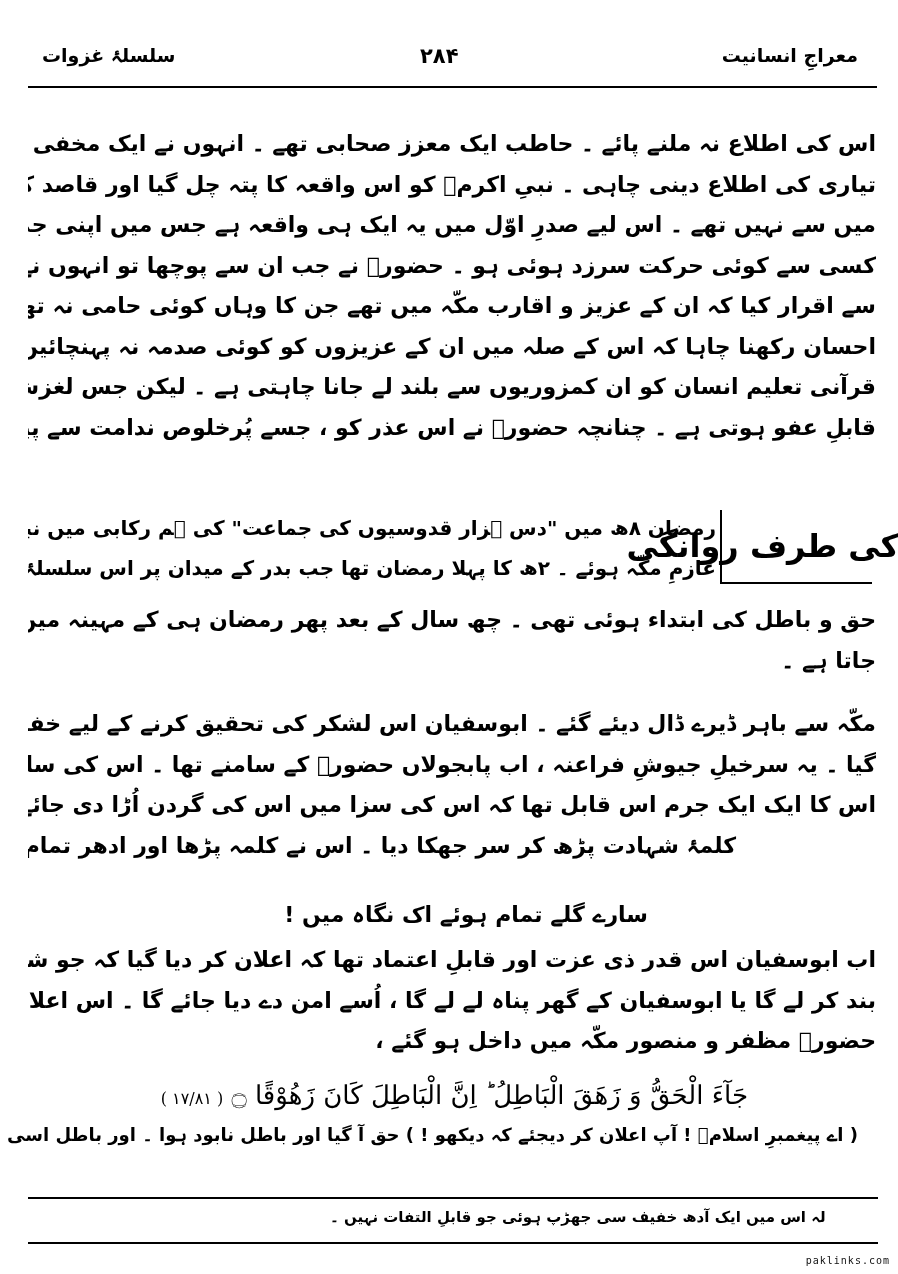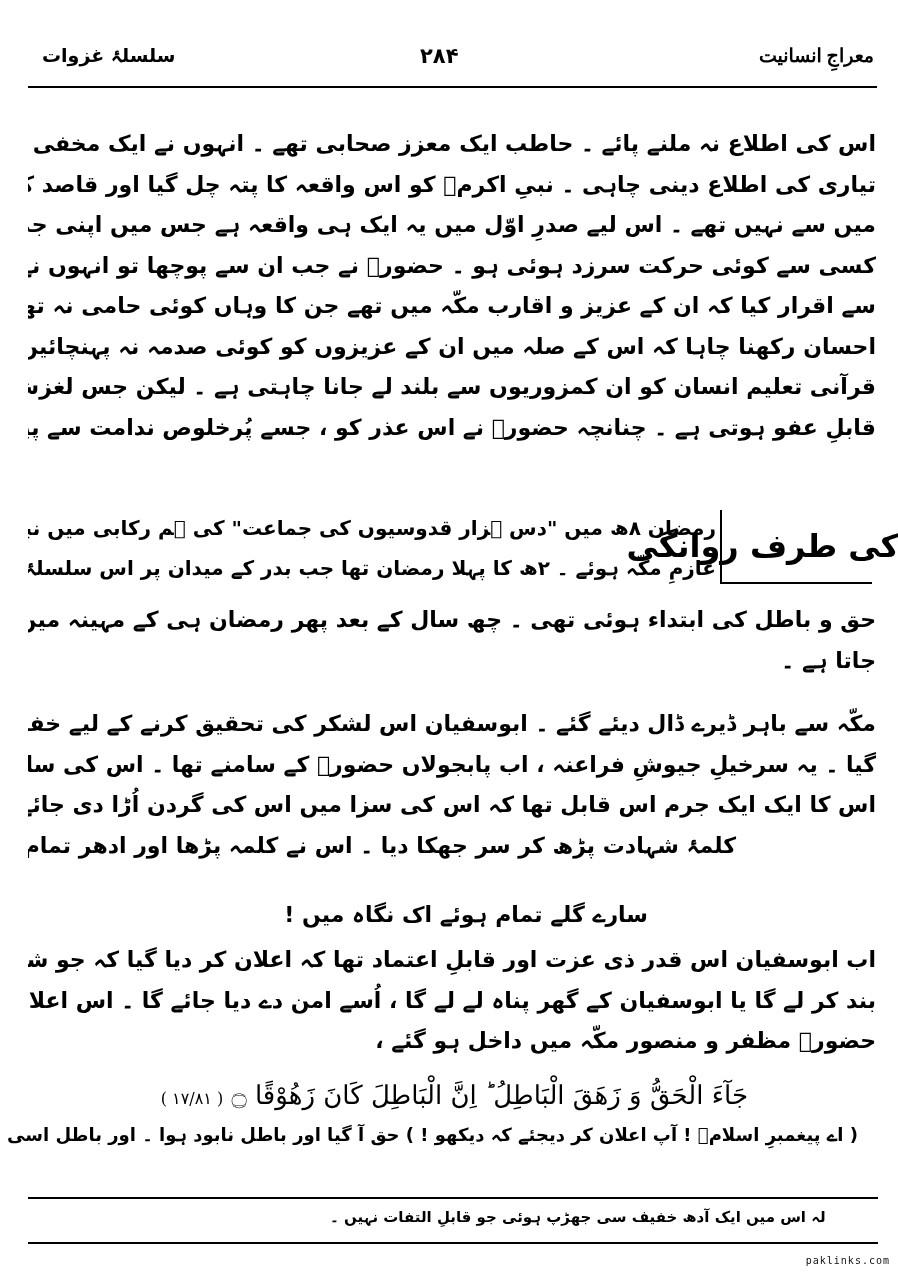--- a/index.html
+++ b/index.html
@@ -2,21 +2,21 @@
 <html><head>
 <meta charset="utf-8">
 <style>
   html, body { margin: 0; padding: 0; background: #ffffff; }
   body {
     width: 898px; height: 1274px; position: relative; overflow: hidden;
     font-family: "DejaVu Sans", sans-serif; color: #000;
   }
   .page { position: absolute; left: 0; top: 0; width: 898px; height: 1274px; }
   .hdr-text { position: absolute; top: 44px; font-size: 19px; font-weight: bold; direction: rtl; white-space: nowrap; text-align: right; }
-  .hdr-right { right: 24px; font-family: Liberation Serif, serif; }
+  .hdr-right { right: 40px; }
   .hdr-center { left: 420px; font-size: 21px; }
   .hdr-left { left: 42px; }
   .rule { position: absolute; height: 2px; background: #000; }
   .body-text {
     position: absolute; left: 28px; right: 22px; direction: rtl; text-align: justify;
     font-size: 22px; font-weight: bold; line-height: 40.5px; text-align-last: right;
   }
   .line { display: block; white-space: nowrap; overflow: hidden; text-align: right; height: 40.5px; }
   .heading-box {
     position: absolute; right: 26px; top: 510px; width: 150px; height: 72px;

